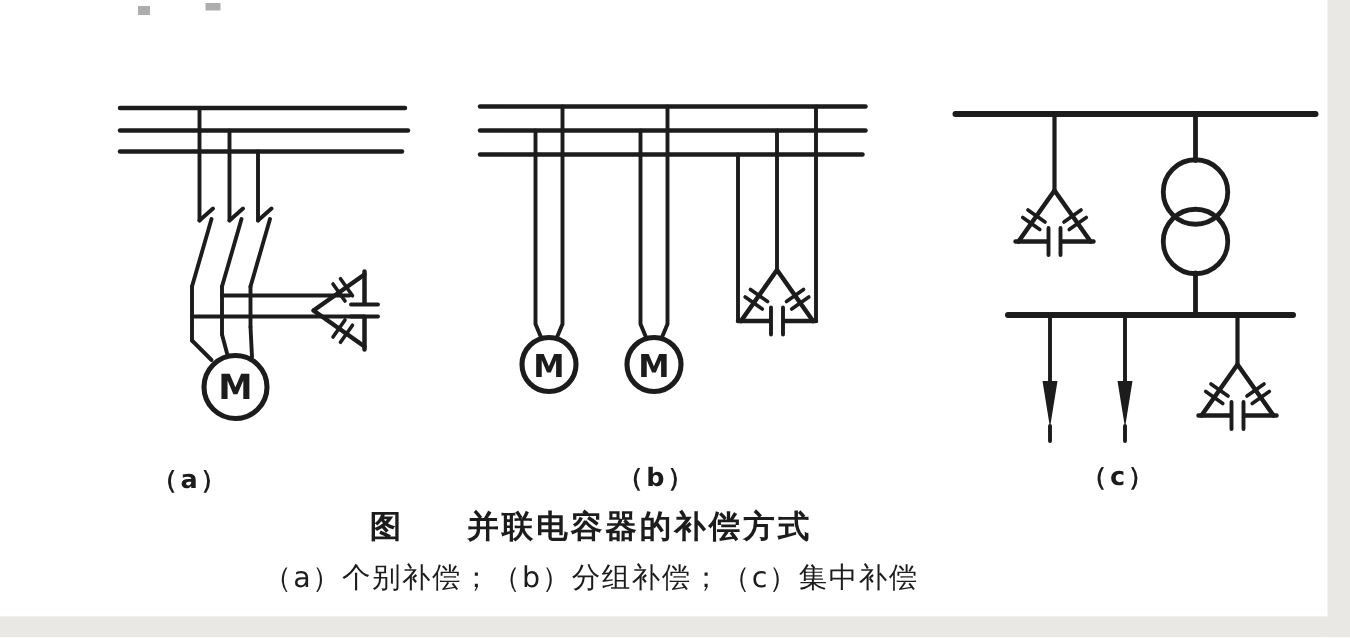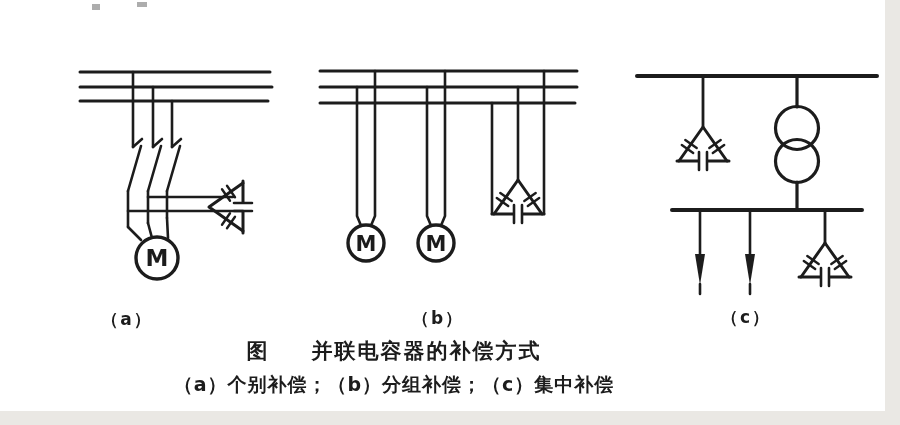--- a/index.html
+++ b/index.html
@@ -10,21 +10,21 @@
   svg{position:absolute;left:0;top:0;}
   .panel-label{
     position:absolute;transform:translateX(-50%);
     font-size:17px;font-weight:bold;letter-spacing:2px;color:#1c1c1c;white-space:nowrap;
   }
   .caption{
     position:absolute;left:0;top:337px;width:788px;text-align:center;color:#1c1c1c;
   }
   .caption-line1{font-size:21px;font-weight:bold;letter-spacing:2px;white-space:nowrap;}
   .caption-line1 .spacer{display:inline-block;width:42px;}
-  .caption-line2{margin-top:7px;font-size:19px;font-weight:bold;letter-spacing:1px;white-space:nowrap;}
+  .caption-line2{margin-top:7px;font-size:19px;font-weight:normal;letter-spacing:1px;white-space:nowrap;}
   .edge-strip-right{position:absolute;right:0;top:0;width:15px;height:425px;background:#eae8e4;}
   .edge-strip-bottom{position:absolute;left:0;bottom:0;width:900px;height:14px;background:#eae8e4;}
   .artifact{position:absolute;background:#6a6a6a;opacity:.55;}
 </style>
 </head>
 <body>
 
 <div class="stage">
 
   <svg width="900" height="332" viewBox="0 0 900 332" stroke="#1c1c1c" fill="none" stroke-linecap="round">

